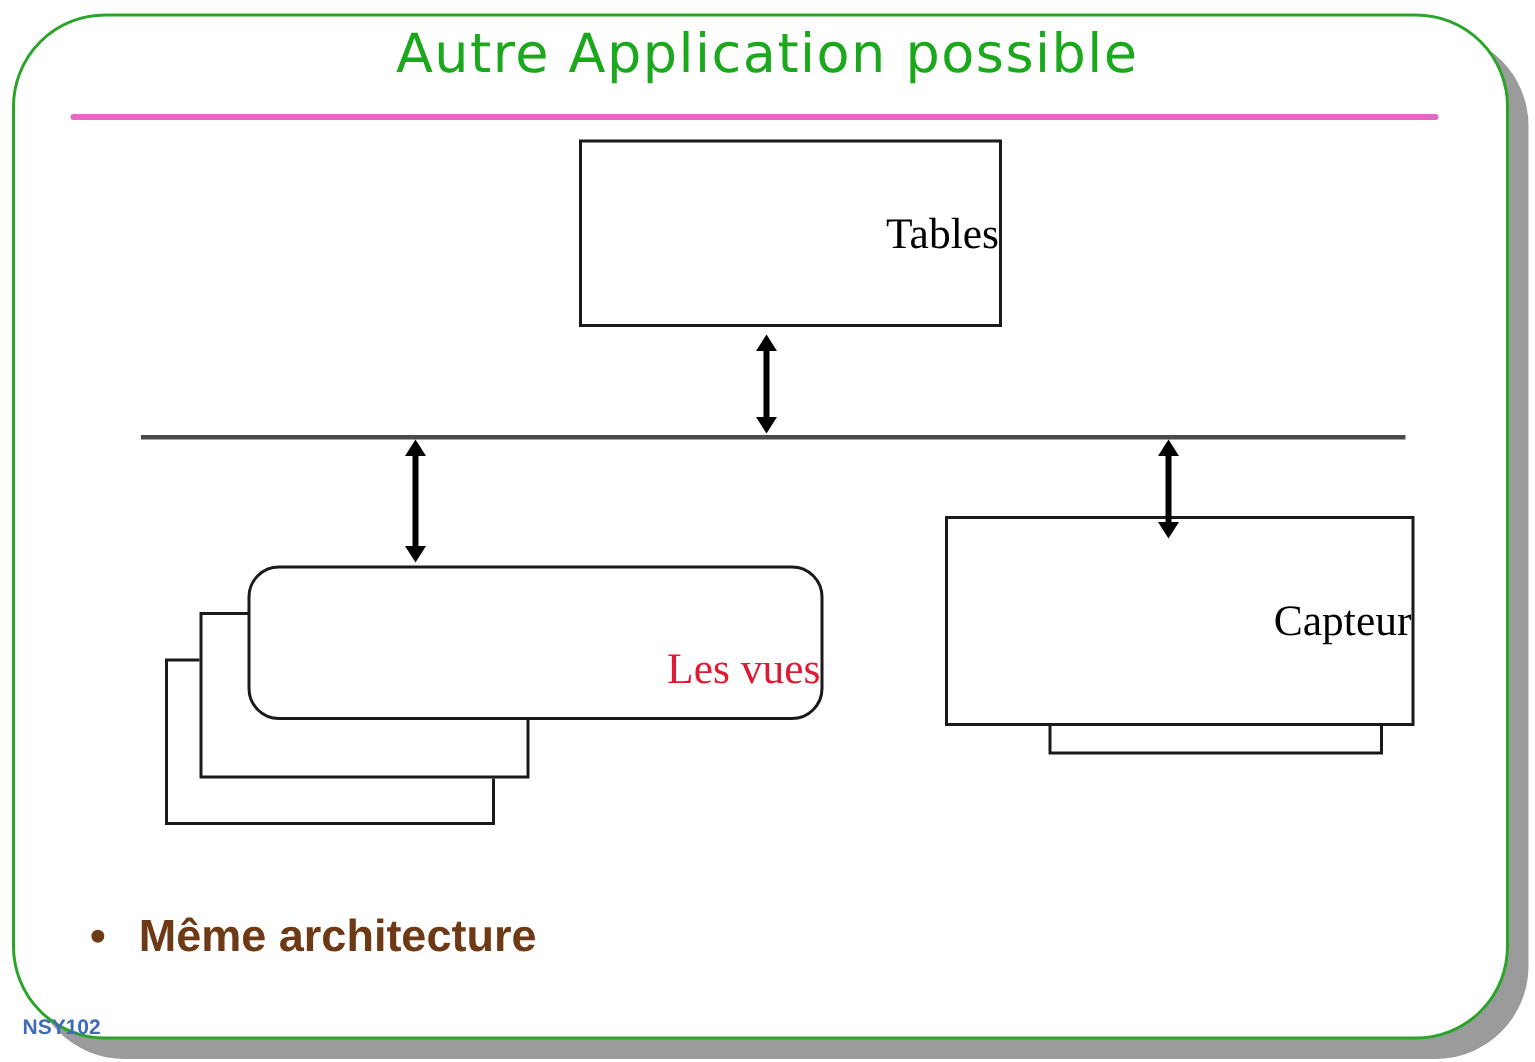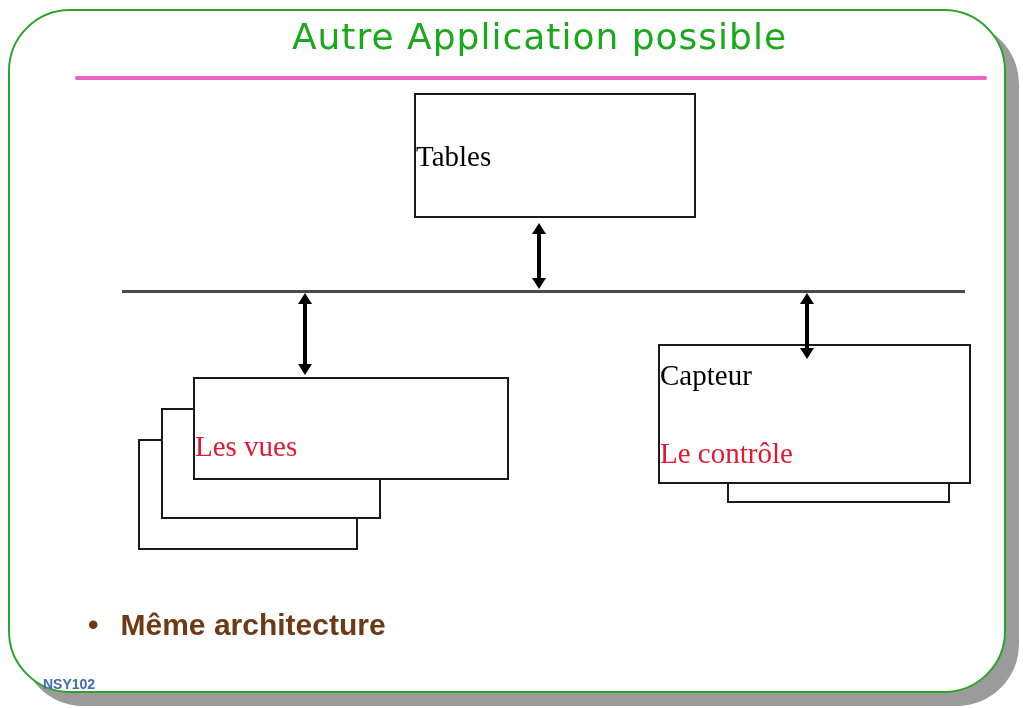--- a/index.html
+++ b/index.html
@@ -17,36 +17,36 @@
   html,body { width:1023px; height:708px; background:#ffffff; overflow:hidden;
               font-family:"Liberation Sans", sans-serif; }
   .slide { position:relative; width:1023px; height:708px; background:#ffffff; }
 
   
   .frame-shadow { position:absolute; left:21px; top:22px; width:998px; height:684px;
                   background:var(--shadow-gray); border-radius:62px; z-index:0; }
   .frame { position:absolute; left:8px; top:9px; width:998px; height:684px;
            background:#ffffff; border:2px solid var(--frame-green); border-radius:62px; z-index:1; }
 
-  .content { position:absolute; inset:0; z-index:2;margin-left:28px; }
+  .content { position:absolute; inset:0; z-index:2; }
 
   .title { position:absolute; left:0; top:16px; width:1023px; text-align:center;
            font-family:"DejaVu Sans", sans-serif; font-size:36px; letter-spacing:1px;
            color:var(--title-green); }
   .title-rule { position:absolute; left:47px; top:76px; width:912px; height:4px;
                 background:var(--accent-pink); border-radius:2px; }
 
   
   .dbox { position:absolute; background:#ffffff; border:2px solid var(--box-border);
-          display:flex; flex-direction:column; align-items:flex-start; justify-content:center;
+          display:flex; flex-direction:column; align-items:flex-end; justify-content:center;
           font-family:"Liberation Serif", serif; font-size:29px; line-height:38px; color:#000000; }
   .dbox .red { color:var(--accent-red); }
 
   .box-model   { left:386px; top:93px;  width:282px; height:125px; z-index:5; }
-  .box-views   { left:165px; top:377px; width:316px; height:103px; z-index:5; padding-top:34px; }
+  .box-views   { left:165px; top:377px; width:384px; height:103px; z-index:5; padding-top:34px;border-radius:21px; }
   .box-views-2 { left:133px; top:408px; width:220px; height:111px; z-index:4; }
   .box-views-3 { left:110px; top:439px; width:220px; height:111px; z-index:3; }
   .box-control { left:630px; top:344px; width:313px; height:140px; z-index:5;gap:40px; }
   .box-control-2 { left:699px; top:410px; width:223px; height:93px; z-index:4; }
 
   .bus-line { position:absolute; left:94px; top:290px; width:843px; height:3px;
               background:var(--line-gray); z-index:2; }
 
   
   .varrow { position:absolute; width:14px; display:flex; flex-direction:column;
@@ -108,21 +108,20 @@
 
     <div class="dbox box-views-3"></div>
     <div class="dbox box-views-2"></div>
     <div class="dbox box-views">
       <div class="red">Les vues</div>
     </div>
 
     <div class="dbox box-control-2"></div>
     <div class="dbox box-control">
       <div>Capteur</div>
-      <div class="red">Le contrôle</div>
     </div>
 
     <div class="bullet-line">
       <span class="bullet-marker">•</span>
       <span class="bullet-text">Même architecture</span>
     </div>
 
     <div class="footer-course">NSY102</div>
     <div class="page-number">48</div>
 

